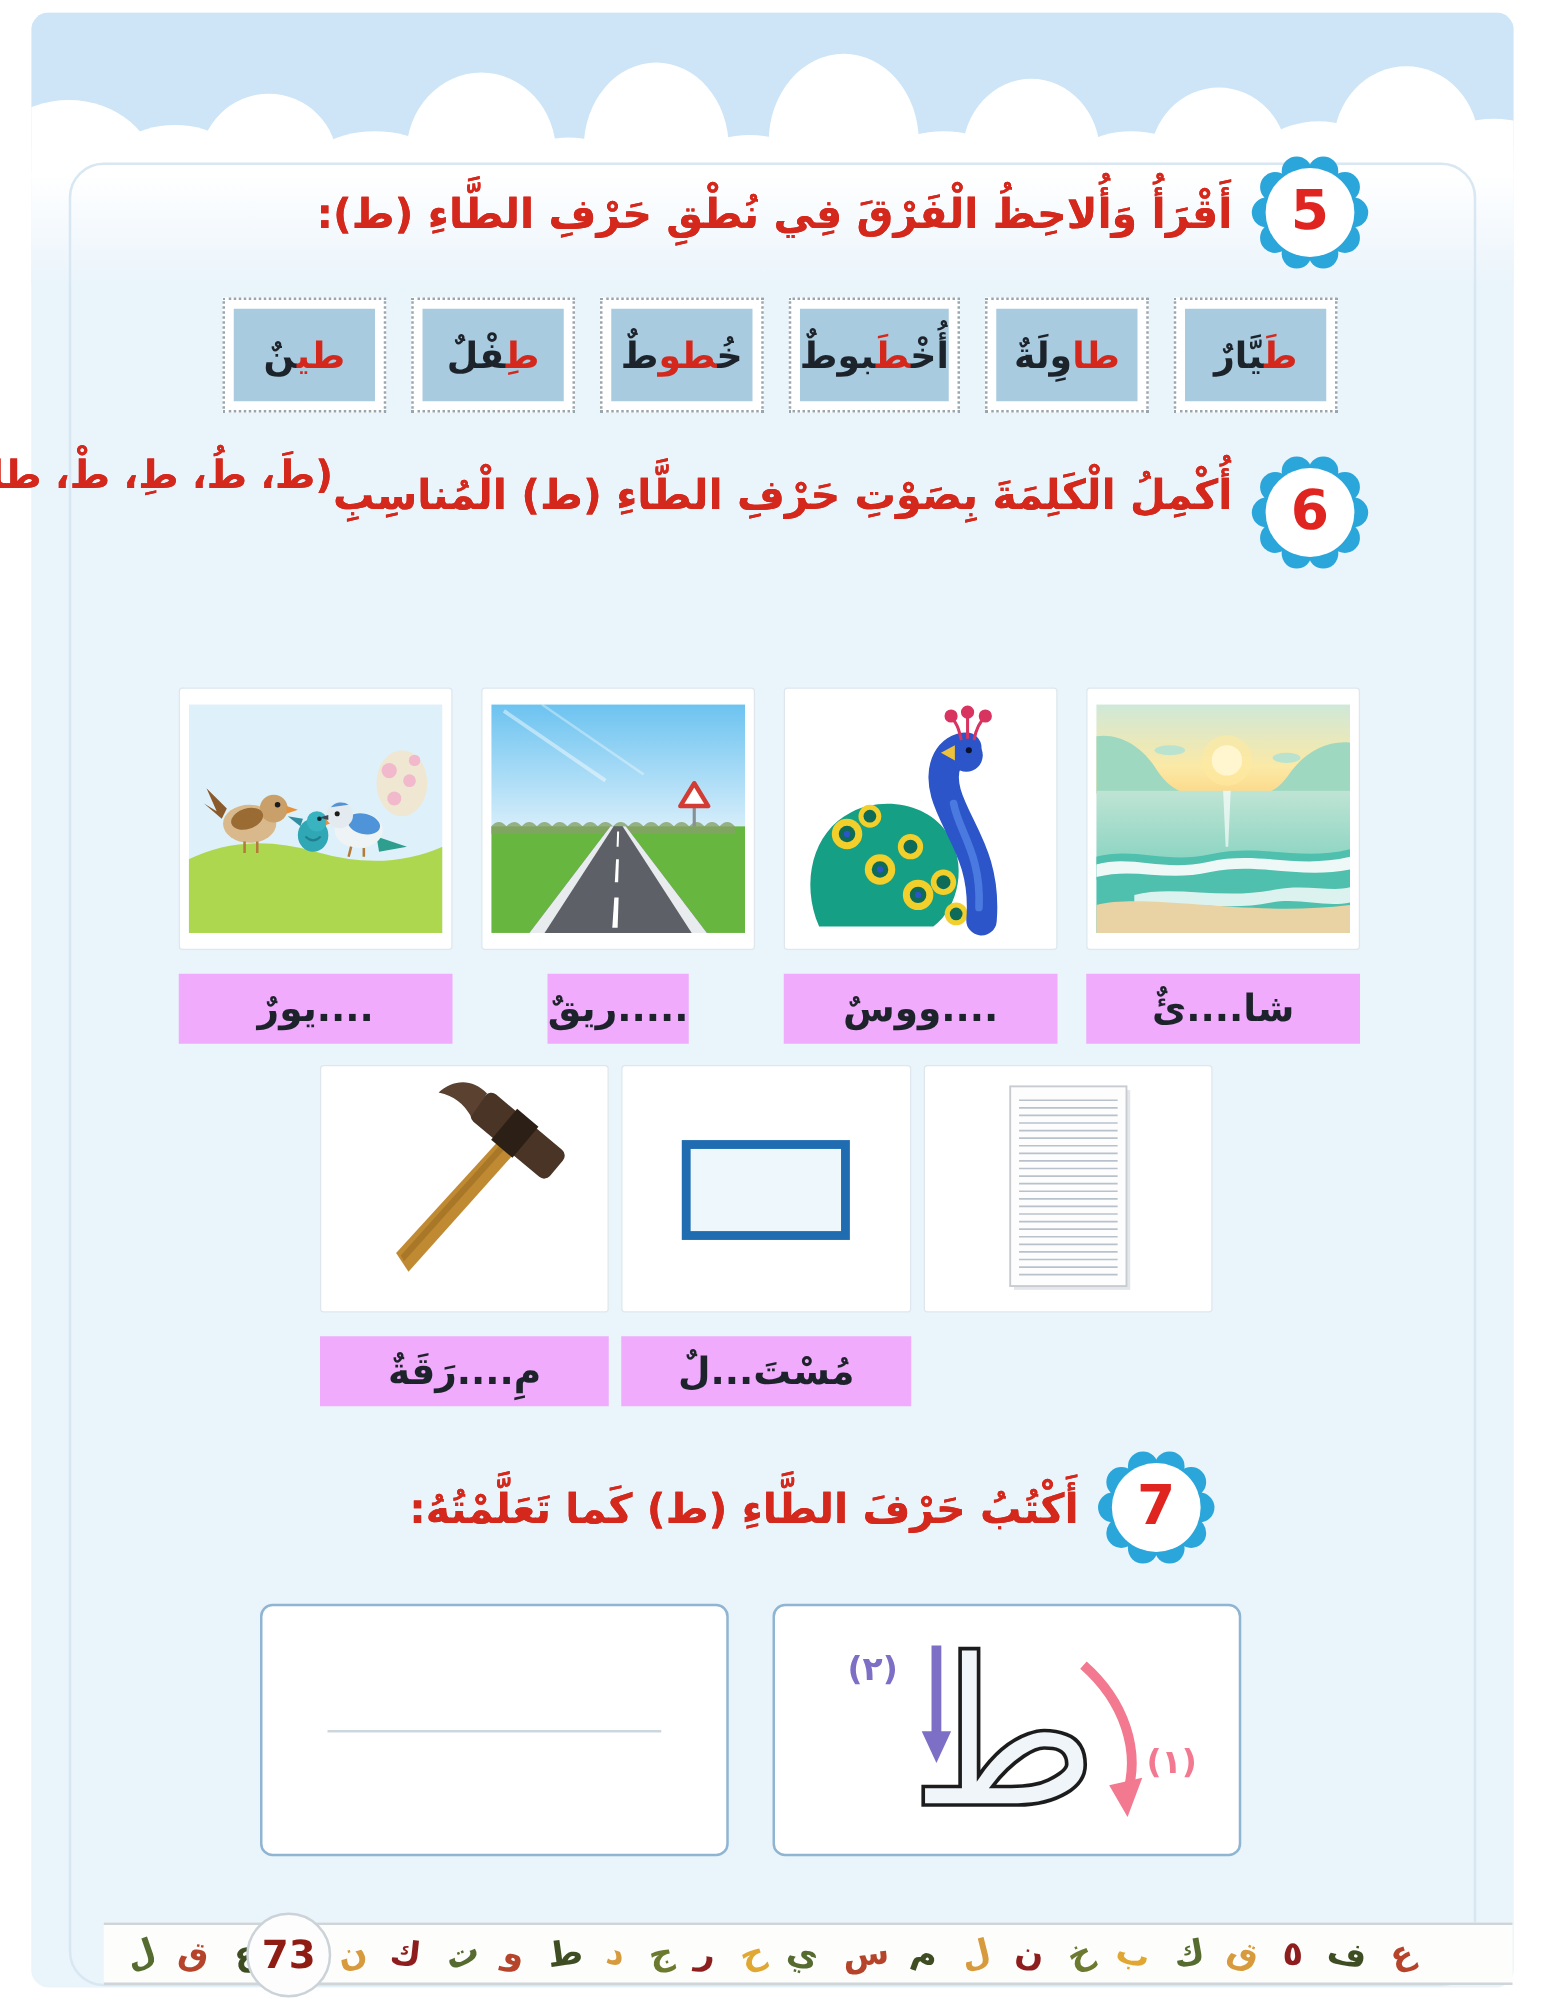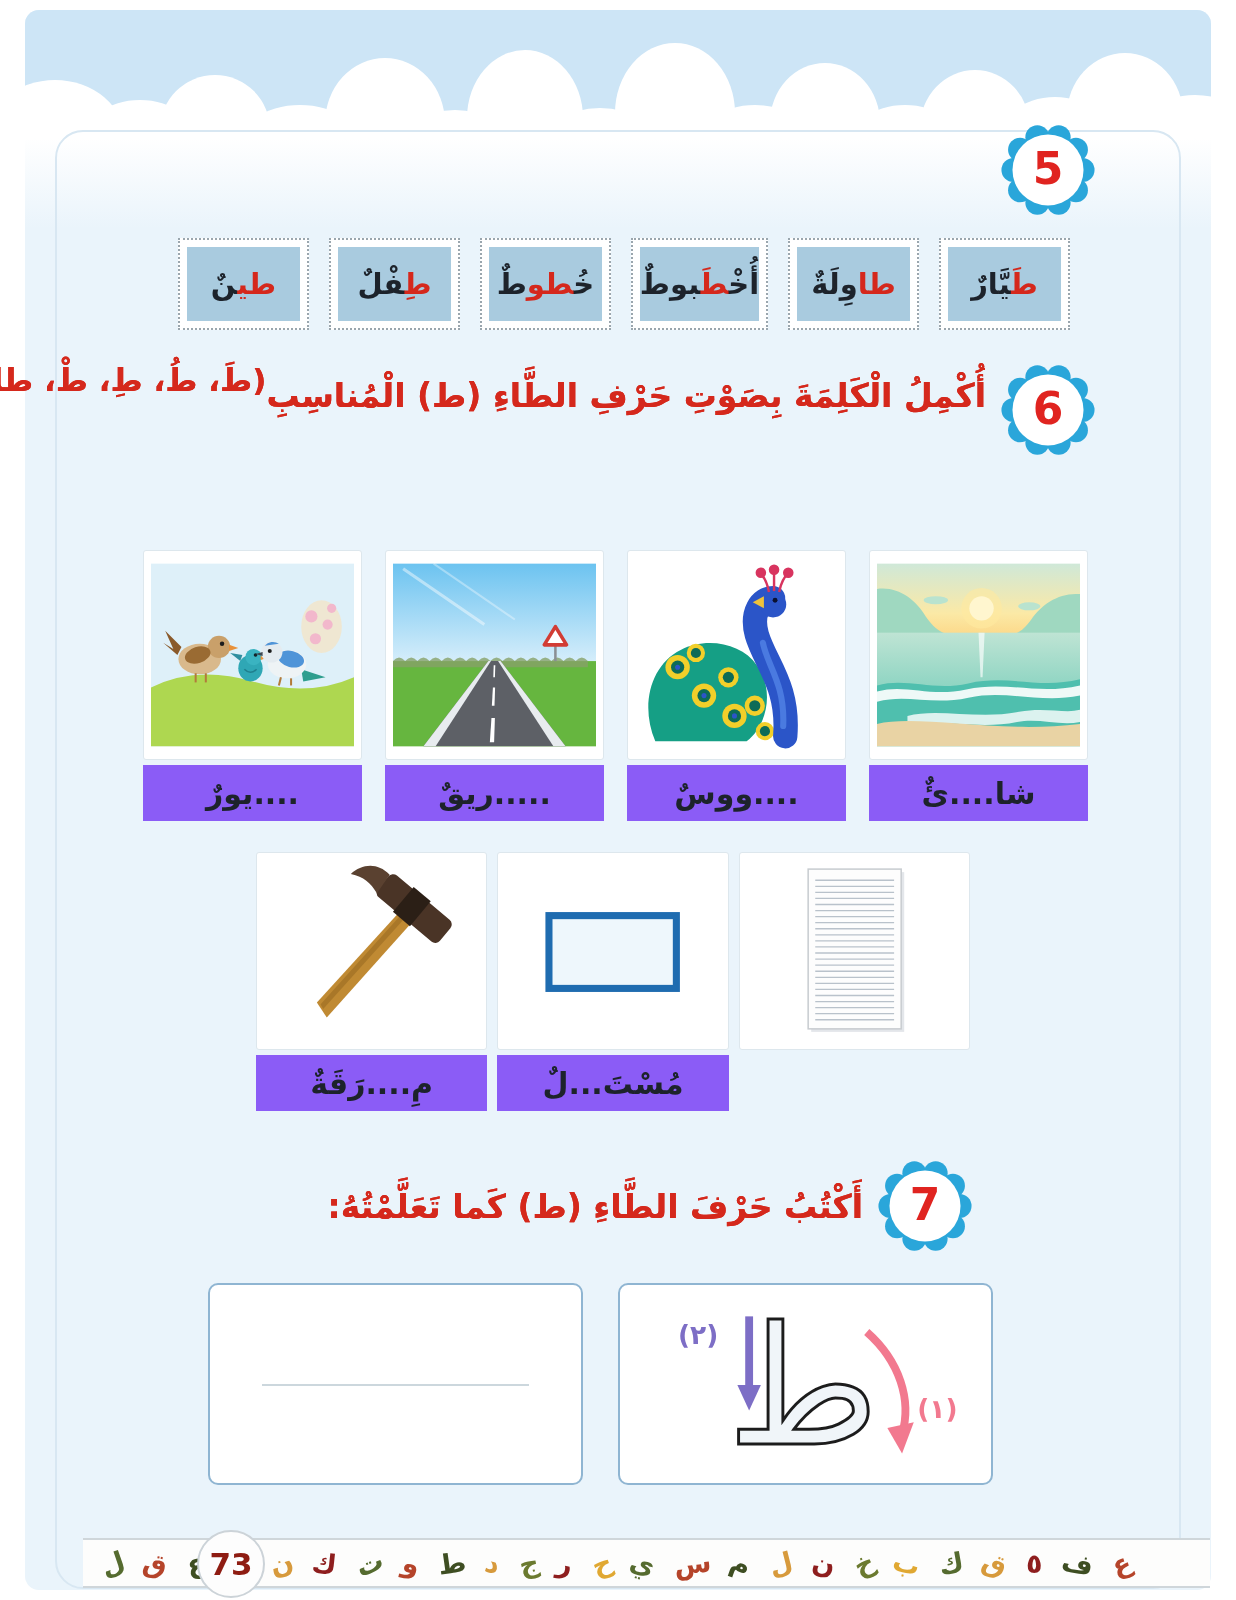--- a/index.html
+++ b/index.html
@@ -31,21 +31,21 @@
   .wcard{flex:1;background:#ffffff;border:2px dotted #9aa6ae;padding:7px;box-sizing:border-box;}
   .wcard-inner{width:100%;height:100%;background:#a9cbdf;display:flex;
     align-items:center;justify-content:center;font-size:29px;font-weight:bold;color:#1d232b;}
   .wcard-inner .red{color:#d5281c;}
   
   .picrow{position:absolute;display:flex;gap:23px;}
   .piccard{display:flex;flex-direction:column;}
   .picbox{background:#ffffff;border:1px solid #dde7ed;border-radius:3px;
     padding:7px;box-sizing:border-box;}
   .picbox svg{display:block;width:100%;height:100%;}
-  .caption{margin-top:5px;background:#8b5cf6;height:56px;display:flex;
+  .caption{margin-top:19px;background:#f0abfc;height:56px;display:flex;
     align-items:center;justify-content:center;font-size:30px;font-weight:bold;color:#1d232b;}
   
   .writebox{position:absolute;background:#ffffff;border:2px solid #8fb5d2;border-radius:10px;
     box-sizing:border-box;}
   .writeline{position:absolute;left:52px;right:52px;top:50%;height:2px;background:#ccd7dd;}
   
   .strip{position:absolute;left:58px;top:1528px;width:1127px;height:50px;background:#fdfdfc;
     border-top:2px solid #cfd6da;border-bottom:2px solid #cfd6da;box-sizing:border-box;
     display:flex;align-items:center;justify-content:space-around;overflow:hidden;padding:0 70px 0 8px;}
   .strip-letter{display:inline-block;font-size:27px;font-weight:bold;line-height:1;}
@@ -97,20 +97,21 @@
             <circle cx="14" cy="50" r="12.5"></circle>
           <circle cx="20.9" cy="28.8" r="12.5"></circle>
             <circle cx="38.9" cy="15.8" r="12.5"></circle>
           <circle cx="61.1" cy="15.8" r="12.5"></circle>
             <circle cx="79.1" cy="28.8" r="12.5"></circle>
         </g>
         <circle cx="50" cy="50" r="37" fill="#ffffff"></circle>
       </svg>
       <span class="num">5</span>
     </div>
+    <div class="ex-title">أَقْرَأُ وَأُلاحِظُ الْفَرْقَ فِي نُطْقِ حَرْفِ الطَّاءِ (ط):</div>
   </div>
 
   <div class="wordrow">
     <div class="wcard">
         <div class="wcard-inner">
           <span class="red">طَ‍</span>
           <span>‍يَّارٌ</span>
         </div>
       </div>
     <div class="wcard">
@@ -255,21 +256,21 @@
             <path d="M137,27 C137,17 137,12 137,7" fill="none"></path>
               <circle cx="137" cy="6" r="4"></circle>
             <path d="M142,28 C144,18 147,13 151,10" fill="none"></path>
               <circle cx="151" cy="9" r="4"></circle>
           </g>
         </svg>
       </div>
       <div class="caption">....ووسٌ</div>
     </div>
 
-    <div class="piccard" style="width:219px;">
+    <div class="piccard" style="width:219px;align-items:center;">
       <div class="picbox" style="height:210px;">
         <svg viewBox="0 0 200 180">
           <defs>
             <linearGradient id="rsky" x1="0" y1="0" x2="0" y2="1">
               <stop offset="0" stop-color="#6cc3f0"></stop>
                 <stop offset="1" stop-color="#d9effb"></stop>
             </linearGradient>
           </defs>
           <rect width="200" height="100" fill="url(#rsky)"></rect>
           <line x1="10" y1="5" x2="90" y2="60" stroke="#ffffff" stroke-width="3" opacity="0.45"></line>

